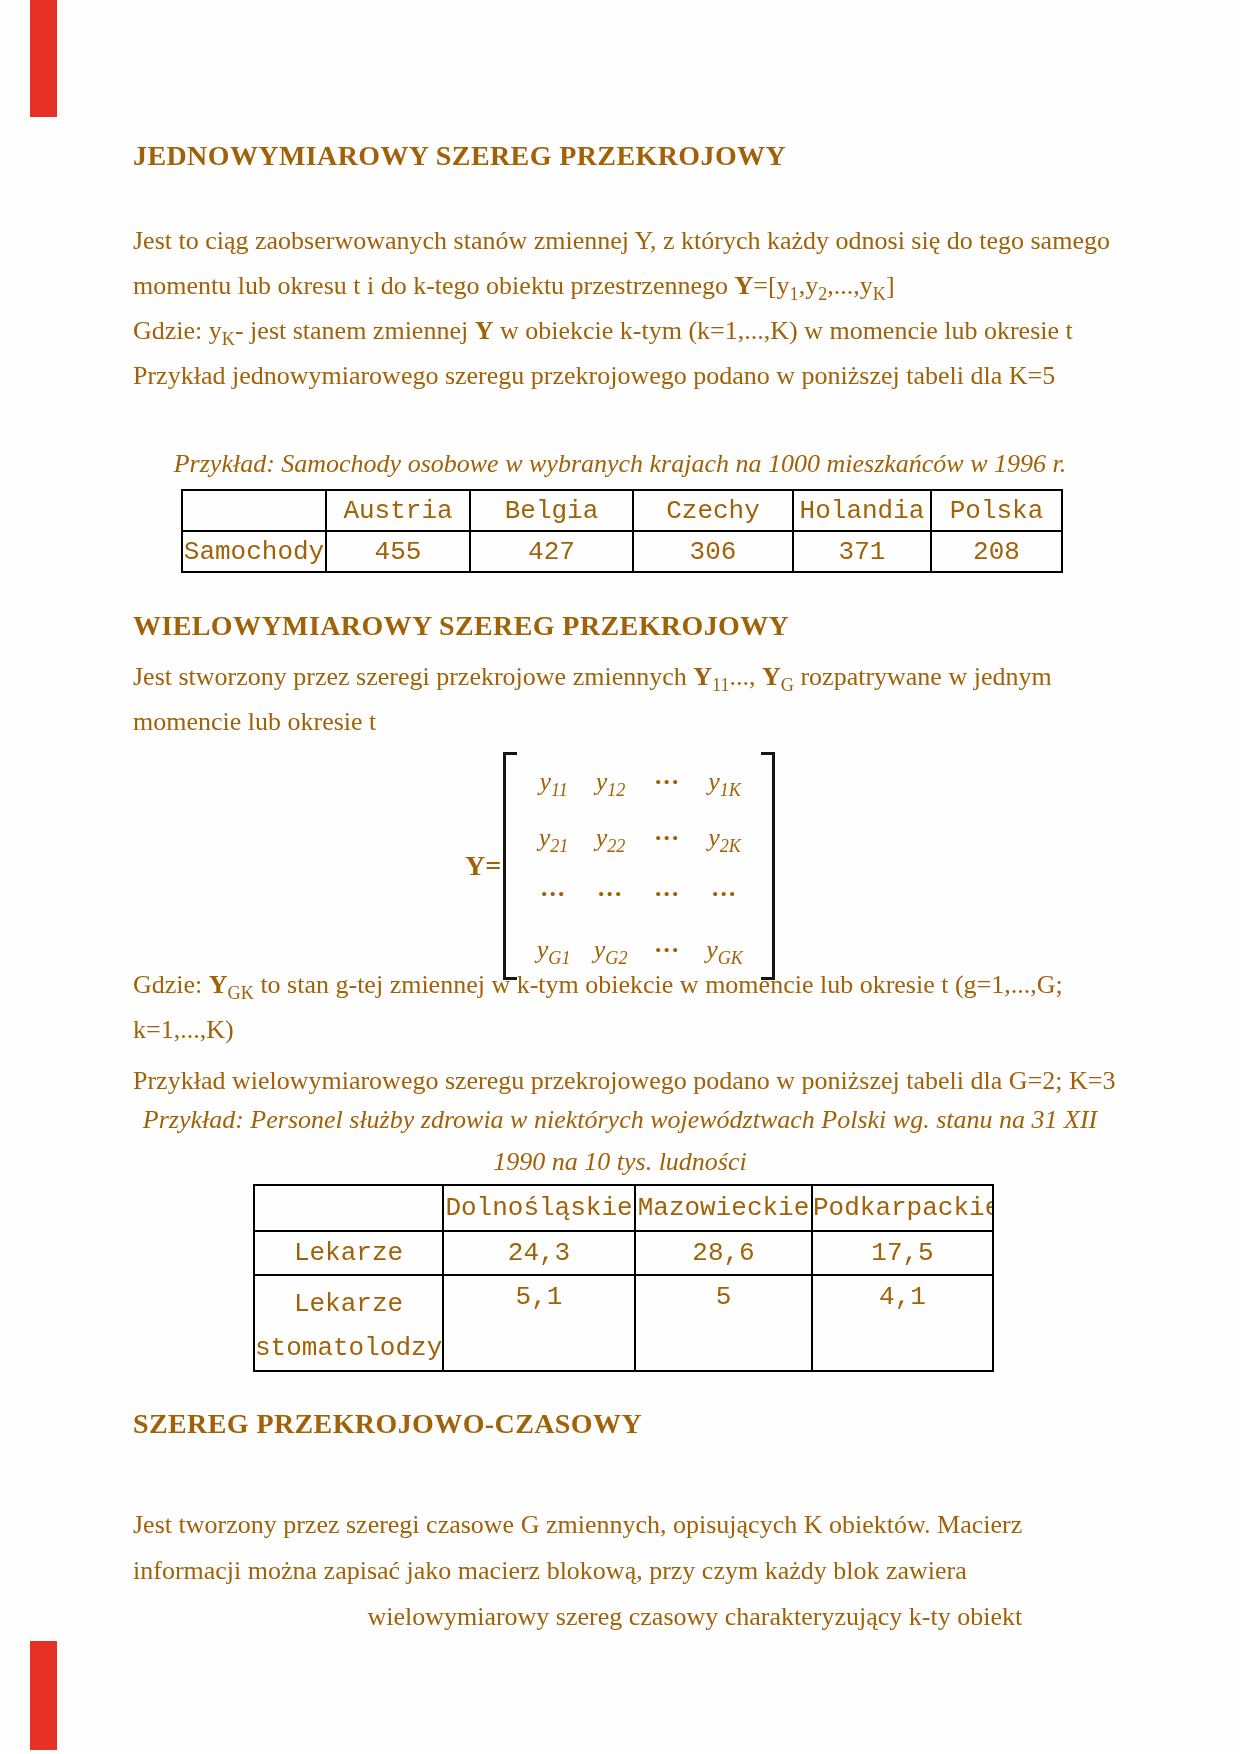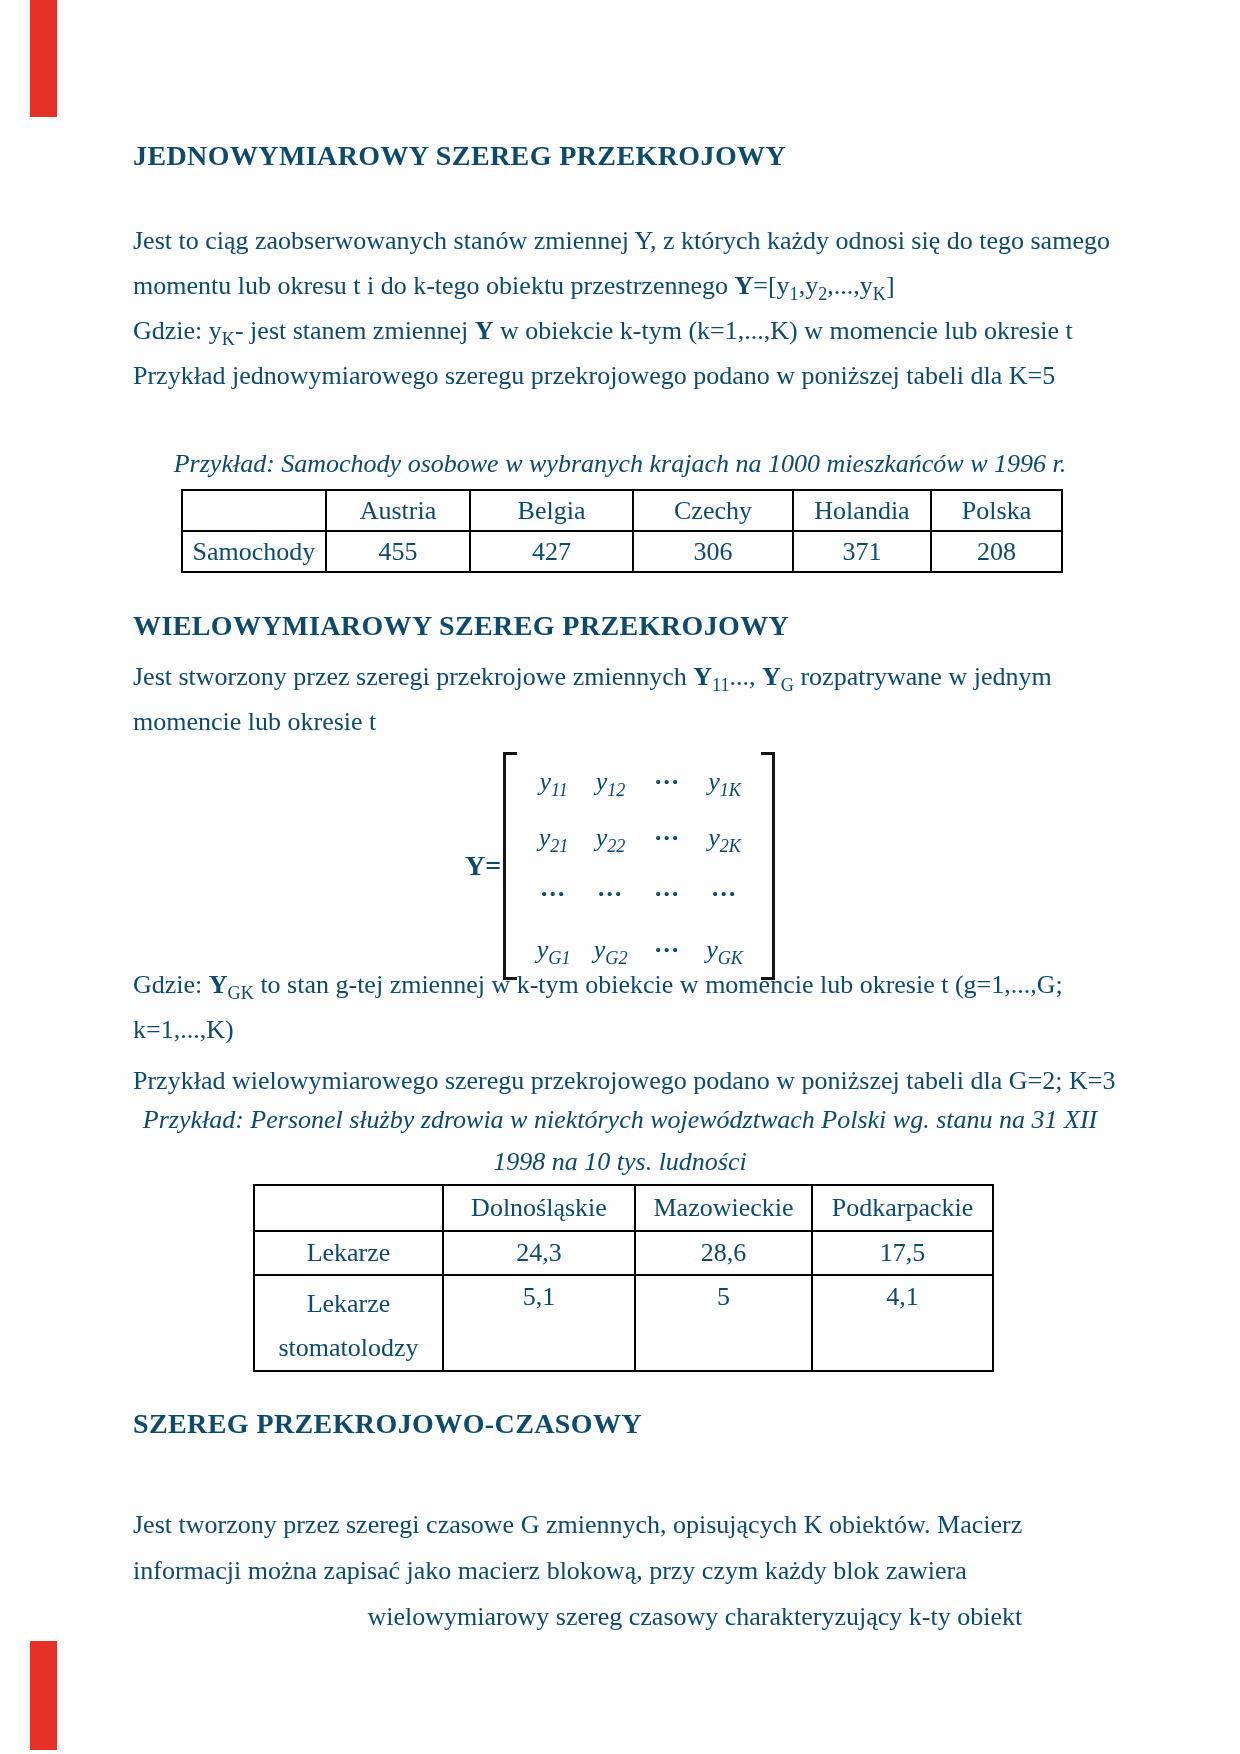--- a/index.html
+++ b/index.html
@@ -1,30 +1,30 @@
 <!DOCTYPE html>
 <html><head>
 <meta charset="utf-8">
 <style>
   html,body { margin:0; padding:0; background:#ffffff; }
   .page {
     position:relative; width:1240px; height:1750px;
     background:#fefefe; overflow:hidden;
     font-family:"Liberation Serif","DejaVu Serif",serif;
-    color:#0c4a6e;
+    color:#a16207;
   }
   .abs { position:absolute; }
   .redbar { width:27px; }
   .h { font-weight:bold; font-size:28px; letter-spacing:0.4px; white-space:nowrap; }
   .pline { font-size:26px; line-height:45px; white-space:nowrap; }
   .it { font-style:italic; }
   .bd { font-weight:bold; }
   sub { font-size:0.7em; line-height:0; }
   .caption { font-style:italic; font-size:26px; line-height:40px; text-align:center; }
-  table { border-collapse:collapse; table-layout:fixed; }
+  table { border-collapse:collapse; table-layout:fixed;font-family:Liberation Mono, monospace; }
   td { border:2px solid #000; text-align:center; font-size:26px; padding:0; overflow:hidden; }
   .t1 td { height:39px; }
   .t2 .hrow td { height:44px; }
   .t2 .r1 td { height:42px; }
   .t2 .r2 td { height:86px; vertical-align:top; padding-top:6px; }
   .t2 .r2 .lbl { white-space:pre-line; line-height:44px; }
   
   .matrix-wrap { display:flex; align-items:stretch; justify-content:center; width:974px; }
   .matrix-lhs { align-self:center; font-weight:bold; font-size:28px; margin-right:2px; }
   .bracket { width:11px; border:3px solid #151515; }
@@ -118,21 +118,21 @@
   </div>
 
   <div class="abs" style="left:133px; top:928px;margin-top:34px;">
     <div class="pline"><span>Gdzie: </span><span class="bd">Y</span><sub>GK</sub><span> to stan g-tej zmiennej w k-tym obiekcie w momencie lub okresie t (g=1,...,G;</span></div>
     <div class="pline"><span>k=1,...,K)</span></div>
   </div>
 
   <div class="abs pline" style="left:133px; top:1058px;">Przykład wielowymiarowego szeregu przekrojowego podano w poniższej tabeli dla G=2; K=3</div>
 
   <div class="abs caption" style="left:133px; top:1100px; width:974px;">Przykład: Personel służby zdrowia w niektórych województwach Polski wg. stanu na 31 XII</div>
-  <div class="abs caption" style="left:133px; top:1142px; width:974px;">1998 na 10 tys. ludności</div>
+  <div class="abs caption" style="left:133px; top:1142px; width:974px;">1990 na 10 tys. ludności</div>
 
   <table class="abs t2" style="left:253px; top:1184px; width:739px;border-radius:15px;">
     <colgroup>
       <col style="width:189px">
         <col style="width:192px">
         <col style="width:177px">
         <col style="width:181px">
     </colgroup>
     <tbody>
         <tr class="hrow">

